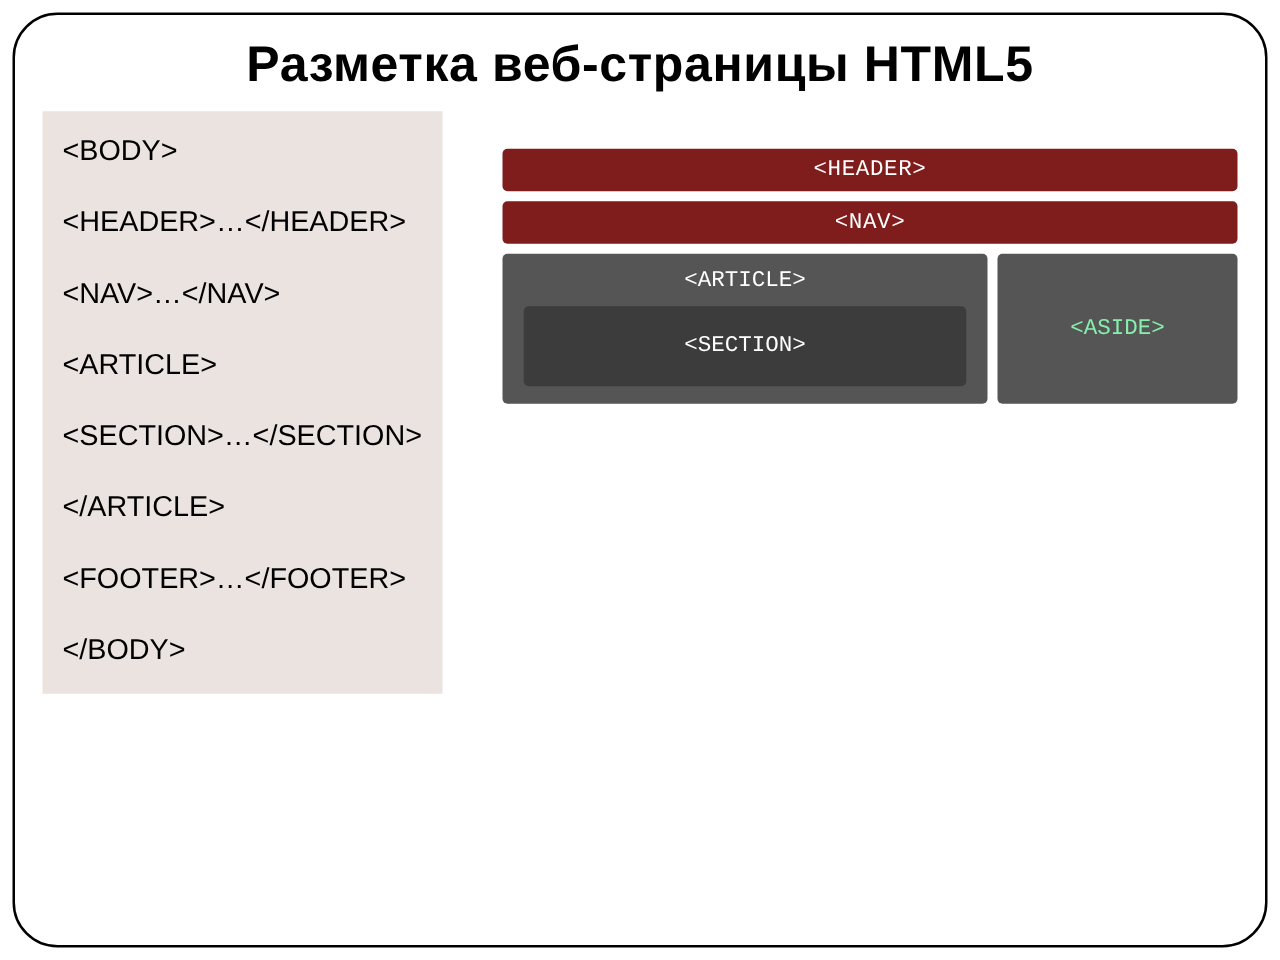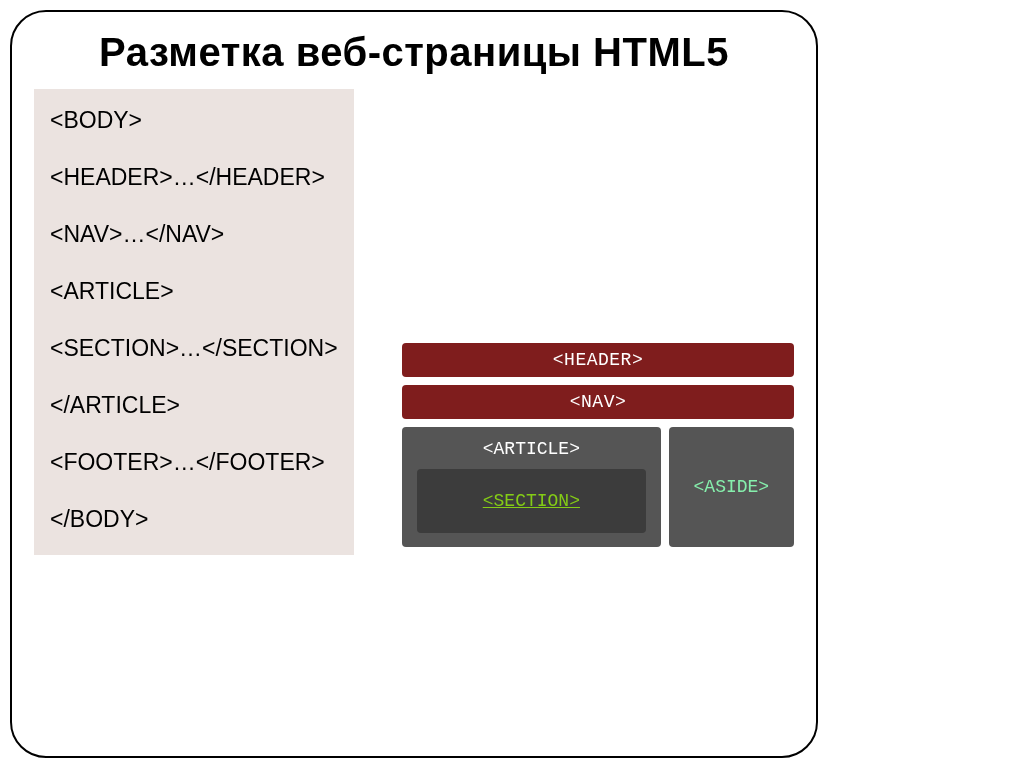--- a/index.html
+++ b/index.html
@@ -1,37 +1,37 @@
 <!DOCTYPE html>
 <html><head>
 <meta charset="utf-8">
 <style>
   * { box-sizing: border-box; margin: 0; padding: 0; }
   html, body { width: 1024px; height: 768px; background: #fff; font-family: "Segoe UI", Arial, sans-serif; }
   .slide {
     position: relative;
-    width: 808px;
+    width: 1004px;
     height: 748px;
     margin: 10px;
     border: 2px solid #000;
     border-radius: 36px;
     padding: 18px 22px 22px 22px;
   }
   .title {
     text-align: center;
     font-weight: 700;
     font-size: 40px;
     color: #000;
     margin-bottom: 14px;
     letter-spacing: 0.5px;
   }
   .content {
     display: flex;
     gap: 48px;
-    align-items: flex-end;
+    align-items: flex-start;
   }
   .code-col {
     flex: 0 0 320px;
     background: #ebe3e0;
     padding: 18px 16px 22px 16px;
   }
   .code-line {
     font-family: "Segoe UI", Arial, sans-serif;
     font-size: 23px;
     color: #000;
@@ -80,24 +80,23 @@
     margin: 2px 0 10px 0;
   }
   .d-section {
     background: #3c3c3c;
     width: 96%;
     height: 64px;
     border-radius: 4px;
     display: flex;
     align-items: center;
     justify-content: center;
-    color: #84cc16;
+    color: #ffffff;
     font-family: Consolas, "Courier New", monospace;
     font-size: 18px;
-    text-decoration: underline;
   }
   .d-aside {
     flex: 1;
     background: #555;
     border-radius: 4px;
     display: flex;
     align-items: center;
     justify-content: center;
     color: #86efac;
     font-family: Consolas, "Courier New", monospace;

